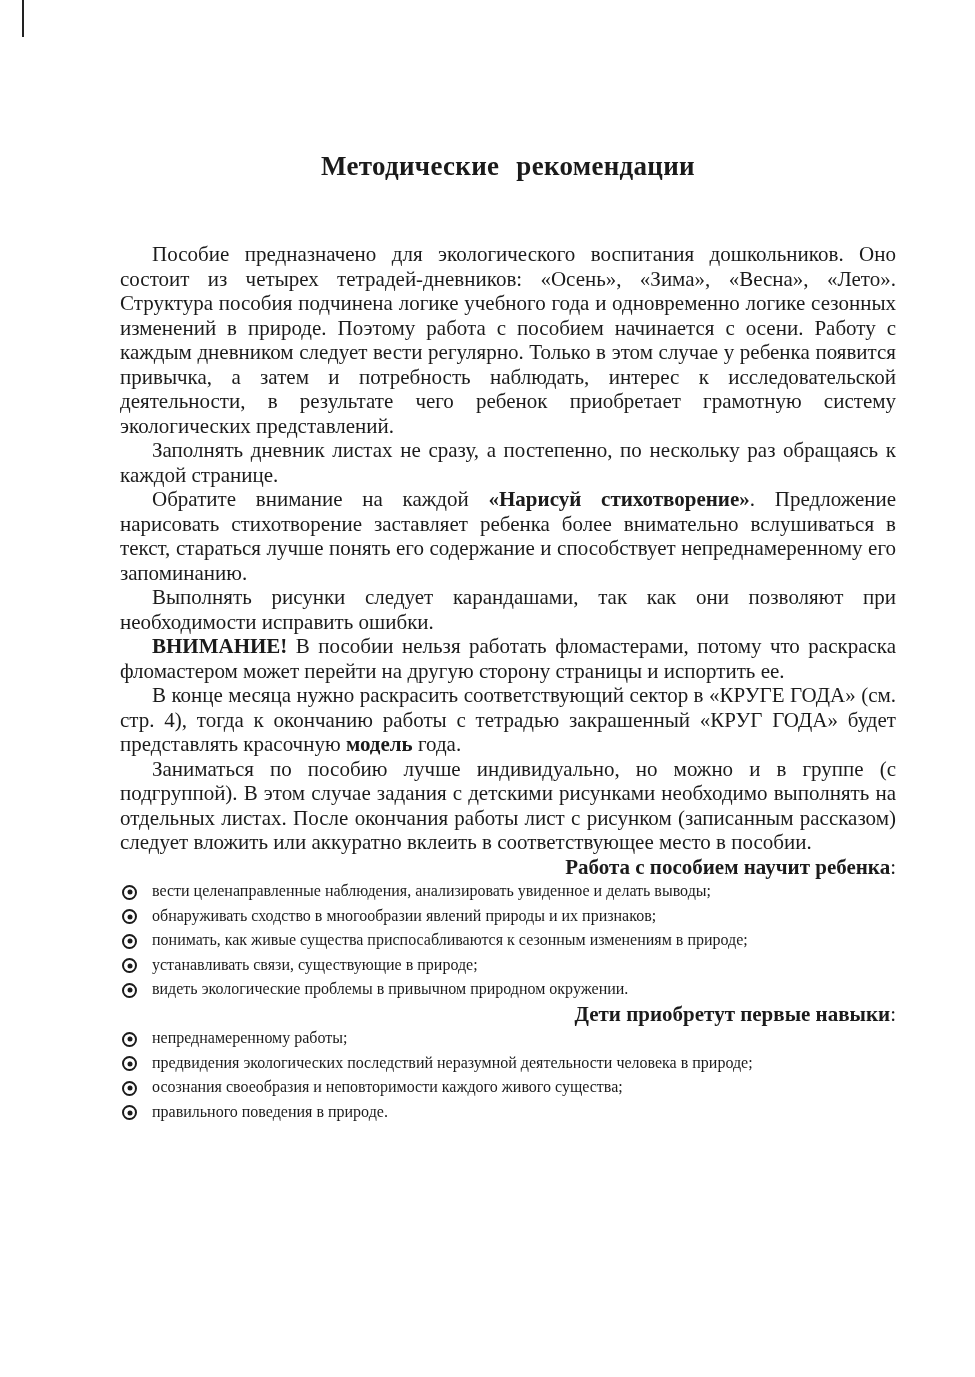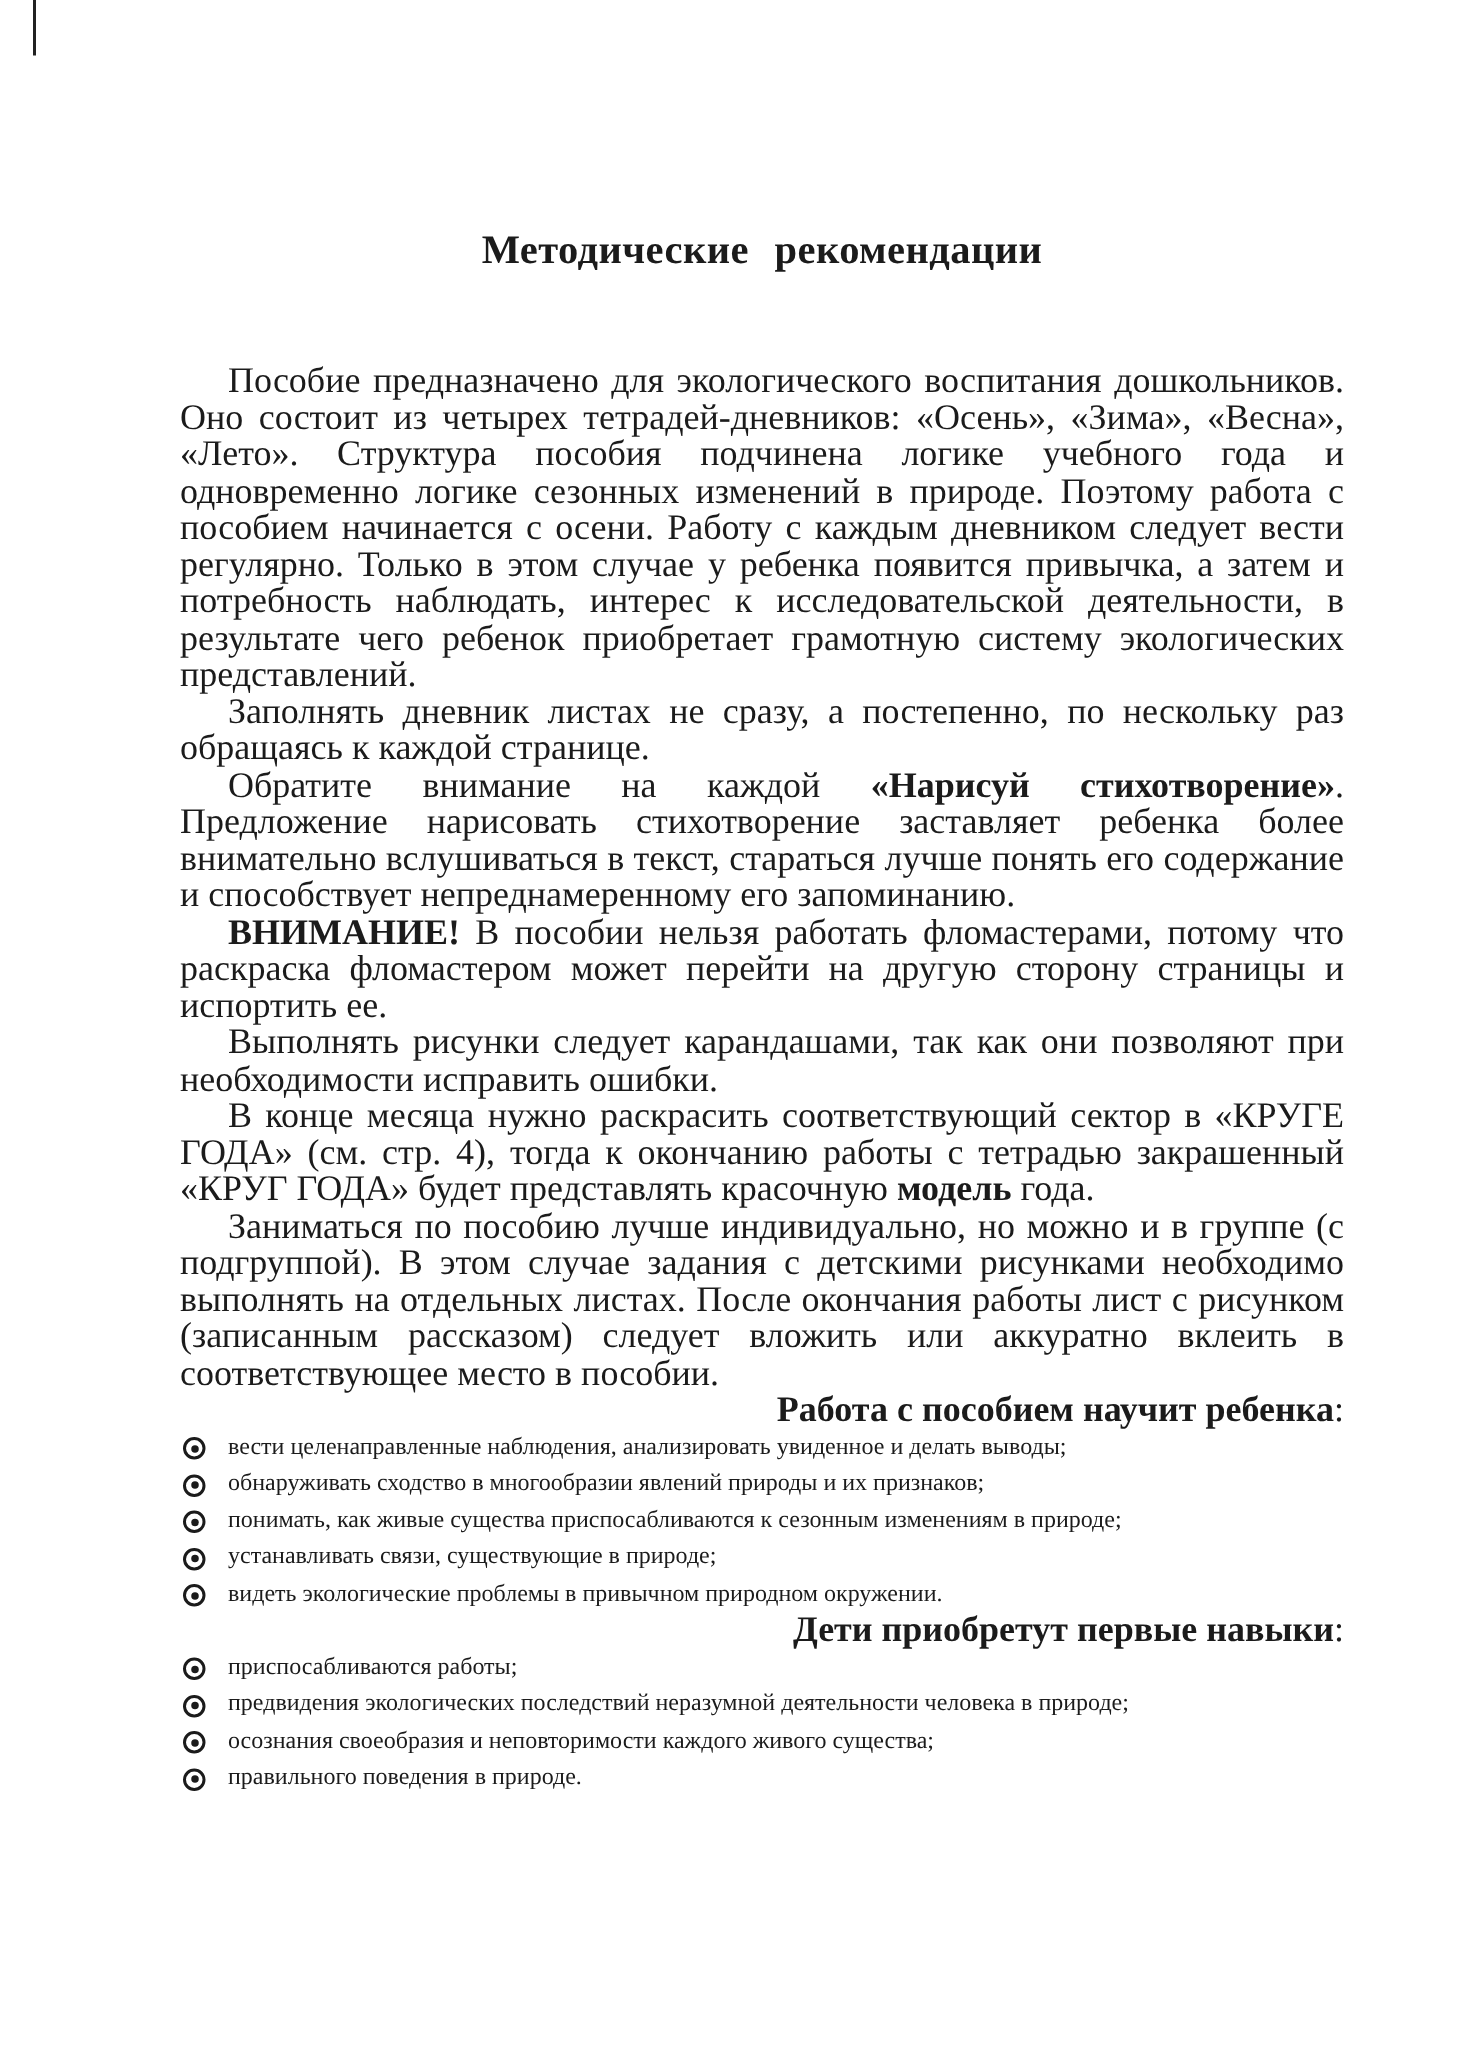--- a/index.html
+++ b/index.html
@@ -35,21 +35,21 @@
       margin: 0 0 60px 0;
       text-align: center;
       font-size: 27px;
       line-height: 32px;
       font-weight: bold;
       word-spacing: 10px;
       letter-spacing: 0.3px;
     }
     .body-text p {
       margin: 0;
-      font-size: 24px;
+      font-size: 21px;
       line-height: 24.5px;
       text-align: justify;
       text-indent: 32px;
     }
     .body-text p.heading-line {
       text-align: right;
     }
     b, .bold { font-weight: bold; }
     ul.bullet-list {
       margin: 0;
@@ -94,41 +94,41 @@
 
   <div class="content">
     <h1 class="title">Методические рекомендации</h1>
 
     <div class="body-text">
       <p>Пособие предназначено для экологического воспитания дошкольников. Оно состоит из четырех тетрадей-дневников: «Осень», «Зима», «Весна», «Лето». Структура пособия подчинена логике учебного года и одновременно логике сезонных изменений в природе. Поэтому работа с пособием начинается с осени. Работу с каждым дневником следует вести регулярно. Только в этом случае у ребенка появится привычка, а затем и потребность наблюдать, интерес к исследовательской деятельности, в результате чего ребенок приобретает грамотную систему экологических представлений.</p>
       <p>Заполнять дневник листах не сразу, а постепенно, по нескольку раз обращаясь к каждой странице.</p>
 
       <p><span>Обратите внимание на каждой </span><b>«Нарисуй стихотворение»</b><span>. Предложение нарисовать стихотворение заставляет ребенка более внимательно вслушиваться в текст, стараться лучше понять его содержание и способствует непреднамеренному его запоминанию.</span></p>
 
+      <p>Выполнять рисунки следует карандашами, так как они позволяют при необходимости исправить ошибки.</p>
+
       <p><b>ВНИМАНИЕ!</b><span> В пособии нельзя работать фломастерами, потому что раскраска фломастером может перейти на другую сторону страницы и испортить ее.</span></p>
-
-      <p>Выполнять рисунки следует карандашами, так как они позволяют при необходимости исправить ошибки.</p>
 
       <p><span>В конце месяца нужно раскрасить соответствующий сектор в «КРУГЕ ГОДА» (см. стр. 4), тогда к окончанию работы с тетрадью закрашенный «КРУГ ГОДА» будет представлять красочную </span><b>модель</b><span> года.</span></p>
 
       <p>Заниматься по пособию лучше индивидуально, но можно и в группе (с подгруппой). В этом случае задания с детскими рисунками необходимо выполнять на отдельных листах. После окончания работы лист с рисунком (записанным рассказом) следует вложить или аккуратно вклеить в соответствующее место в пособии.</p>
 
       <p class="heading-line"><b>Работа с пособием научит ребенка</b><span>:</span></p>
 
       <ul class="bullet-list">
         <li><span class="bullet-icon"></span><span>вести целенаправленные наблюдения, анализировать увиденное и делать выводы;</span></li>
         <li><span class="bullet-icon"></span><span>обнаруживать сходство в многообразии явлений природы и их признаков;</span></li>
         <li><span class="bullet-icon"></span><span>понимать, как живые существа приспосабливаются к сезонным изменениям в природе;</span></li>
         <li><span class="bullet-icon"></span><span>устанавливать связи, существующие в природе;</span></li>
         <li><span class="bullet-icon"></span><span>видеть экологические проблемы в привычном природном окружении.</span></li>
       </ul>
 
       <p class="heading-line"><b>Дети приобретут первые навыки</b><span>:</span></p>
 
       <ul class="bullet-list">
-        <li><span class="bullet-icon"></span><span>приспосабливаются работы;</span></li>
+        <li><span class="bullet-icon"></span><span>непреднамеренному работы;</span></li>
         <li><span class="bullet-icon"></span><span>предвидения экологических последствий неразумной деятельности человека в природе;</span></li>
         <li><span class="bullet-icon"></span><span>осознания своеобразия и неповторимости каждого живого существа;</span></li>
         <li><span class="bullet-icon"></span><span>правильного поведения в природе.</span></li>
       </ul>
     </div>
   </div>
 </div>
 
 </body></html>

